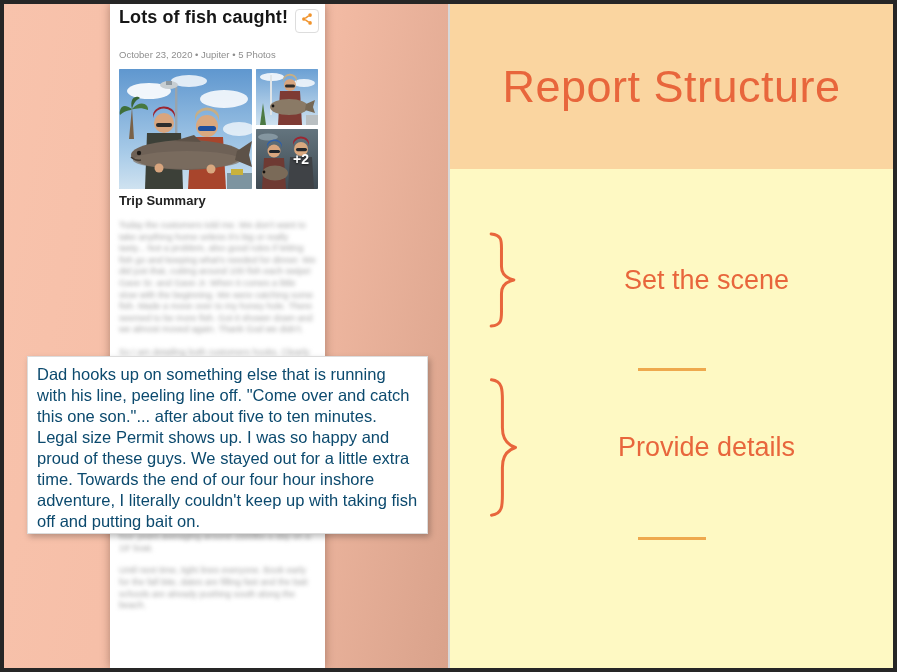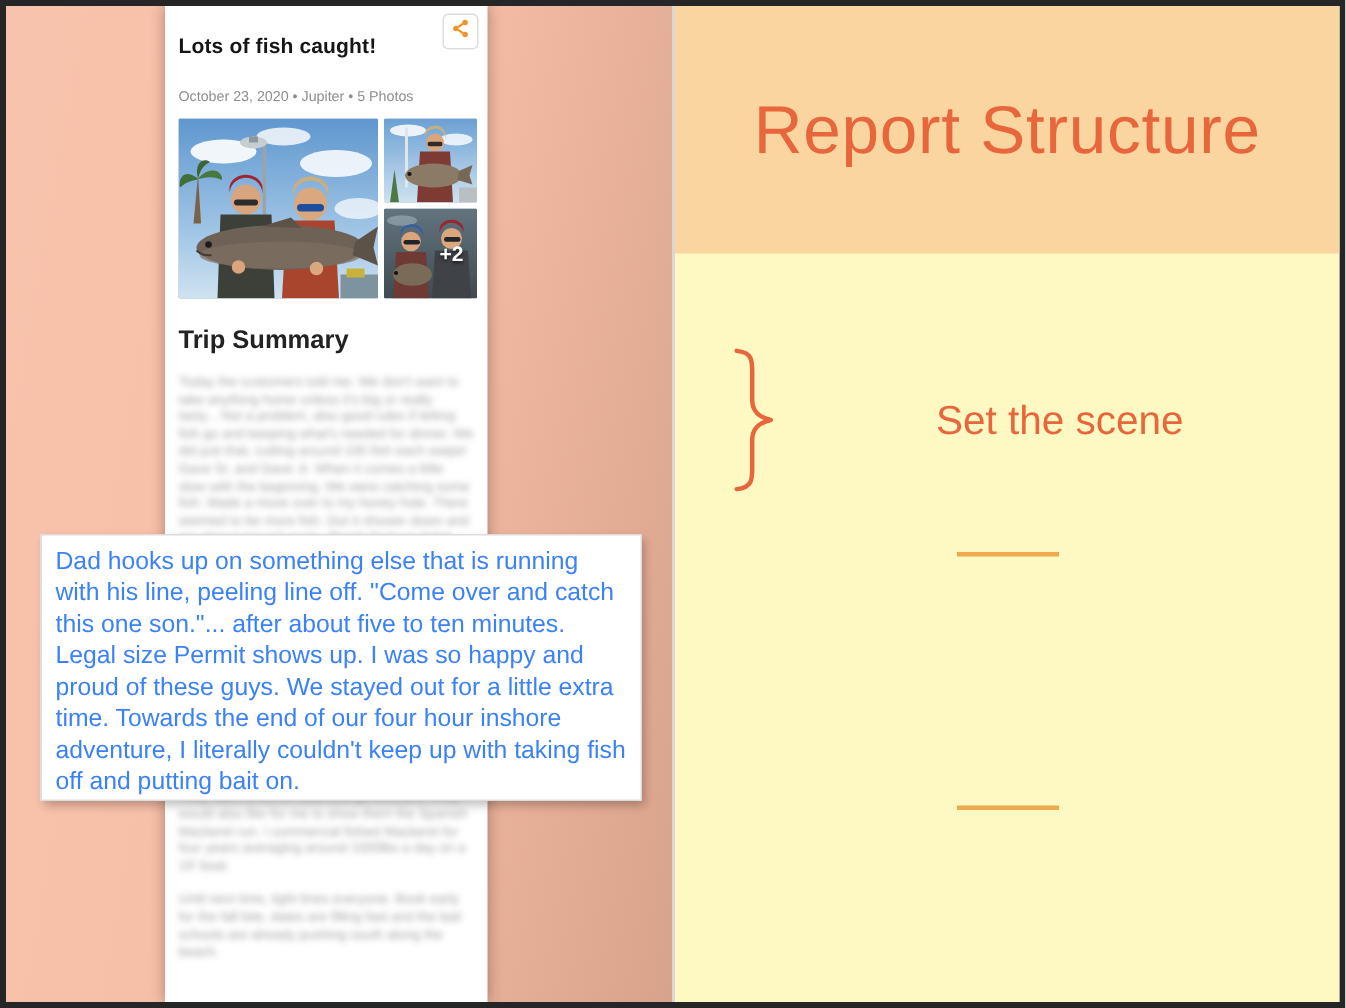--- a/index.html
+++ b/index.html
@@ -7,39 +7,39 @@
 
   .frame { position:relative; width:897px; height:672px; border:4px solid #262626; overflow:hidden; background:#fff; }
 
   
   .left-panel { position:absolute; left:0; top:0; width:444px; height:664px;
     background:linear-gradient(100deg, #f8c3ac 0%, #f5bda6 55%, #d9a28b 100%); }
 
   .report-card { position:absolute; left:106px; top:0; width:215px; height:664px; background:#fff;
     box-shadow:0 0 9px rgba(60,30,20,.38); overflow:hidden; padding:0 9px; }
 
-  .card-title { margin-top:18px; font-size:14px; font-weight:bold; color:#161616; letter-spacing:.1px; width:170px; }
+  .card-title { margin-top:3px; font-size:18px; font-weight:bold; color:#161616; letter-spacing:.1px; width:170px; }
   .share-btn { position:absolute; top:5px; right:6px; width:24px; height:24px; background:#fff;
     border:1px solid #ddd; border-radius:4px; display:flex; align-items:center; justify-content:center; cursor:pointer; }
   .card-meta { margin-top:21px; font-size:9.5px; color:#8e8e8e; }
 
   .photo-grid { margin-top:9px; display:grid; grid-template-columns:133px 62px; grid-template-rows:56px 60px; gap:4px; }
   .photo { position:relative; overflow:hidden; border-radius:1px; background:#9db8c8; }
   .photo-big { grid-row:1 / span 2; }
   .photo svg { display:block; width:100%; height:100%; }
   .more-badge { position:absolute; right:9px; top:50%; transform:translateY(-50%);
     color:#fff; font-size:14px; font-weight:bold; text-shadow:0 1px 2px rgba(0,0,0,.6); }
 
-  .section-heading { margin-top:18px; font-size:17px; font-weight:bold; color:#222; }
+  .section-heading { margin-top:4px; font-size:13px; font-weight:bold; color:#222; }
   .blur-text { margin-top:12px; }
   .blur-text p { font-size:9px; line-height:11.6px; color:#a3a3a3; filter:blur(2.1px); margin-bottom:11px; text-align:left; }
 
   .callout { position:absolute; left:23px; top:352px; width:401px; height:178px; background:#fff;
     border:1px solid #dcdcdc; box-shadow:2px 3px 6px rgba(0,0,0,.25); z-index:6; padding:7px 9px; overflow:hidden; }
-  .callout p { font-size:16.5px; line-height:21px; color:#3b82f6; }
+  .callout p { font-size:16.5px; line-height:21px; color:#0c4a6e; }
 
   
   .right-panel { position:absolute; left:444px; top:0; width:445px; height:664px; background:#fef9c3;
     border-left:2px solid #d8d8d8; }
   .right-header { position:absolute; left:0; top:0; width:100%; height:165px; background:#fad5a0;
     display:flex; align-items:center; justify-content:center; }
   .right-header h1 { font-size:45px; font-weight:normal; color:#e8663c; letter-spacing:.5px; }
 
   .step-row { position:absolute; left:0; width:100%; display:flex; align-items:center;padding-left:40px; }
   .step-row .brace { position:absolute; left:36px; }
@@ -204,18 +204,26 @@
       <span class="brace">
         <svg width="33" height="96" viewBox="0 0 32 100" preserveAspectRatio="none">
           <path vector-effect="non-scaling-stroke" d="M5,2 C16,3 15,10 15,20 L15,36 C15,44 19,48 27,50 C19,52 15,56 15,64 L15,80 C15,90 16,97 5,98"></path>
         </svg>
       </span>
       <div class="step-label">Set the scene</div>
     </div>
 
     <div class="divider div-1"></div>
 
+    <div class="step-row row-2">
+      <span class="brace">
+        <svg width="35" height="141" viewBox="0 0 32 100" preserveAspectRatio="none">
+          <path vector-effect="non-scaling-stroke" d="M5,2 C16,3 15,10 15,20 L15,36 C15,44 19,48 27,50 C19,52 15,56 15,64 L15,80 C15,90 16,97 5,98"></path>
+        </svg>
+      </span>
+      <div class="step-label">Provide details</div>
+    </div>
 
     <div class="divider div-2"></div>
 
 
   </div>
 </div>
 
 </body></html>

